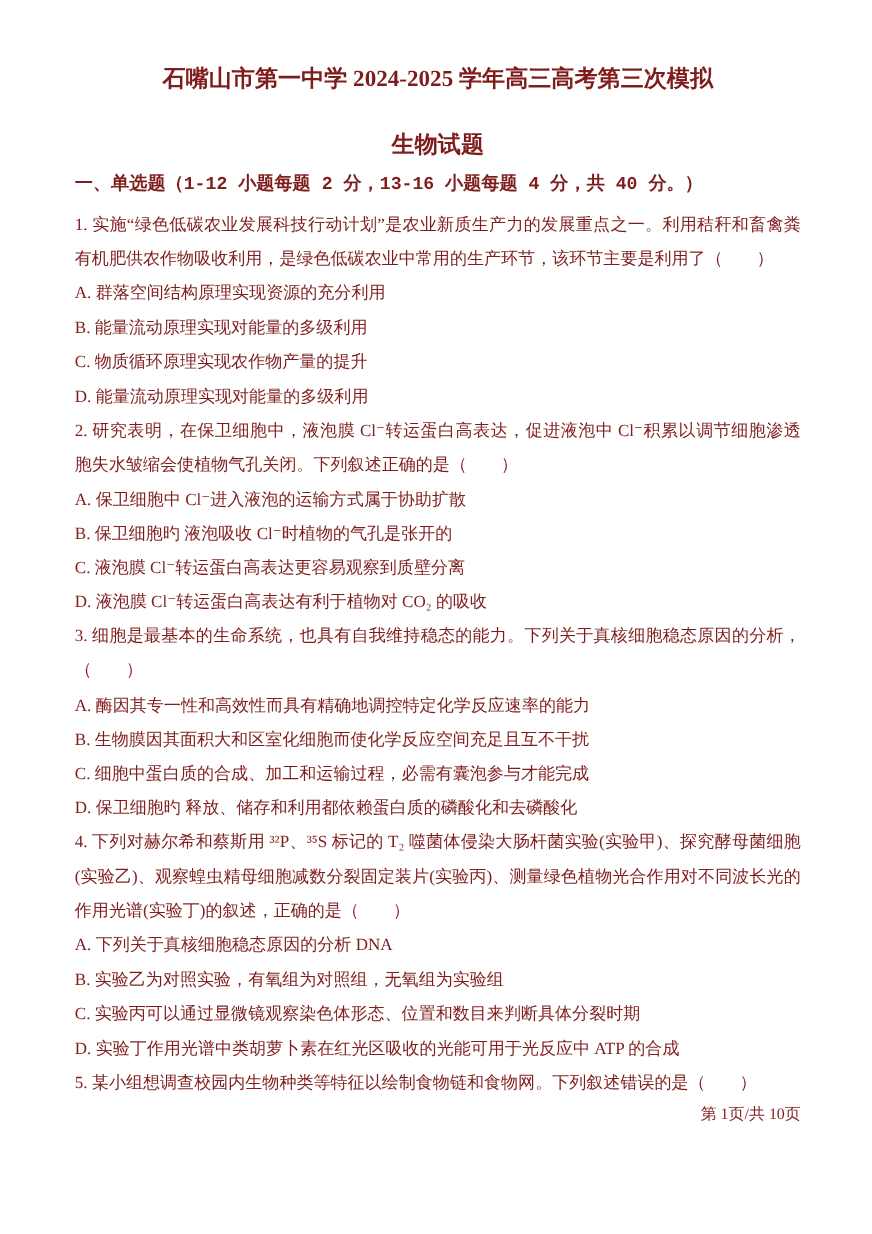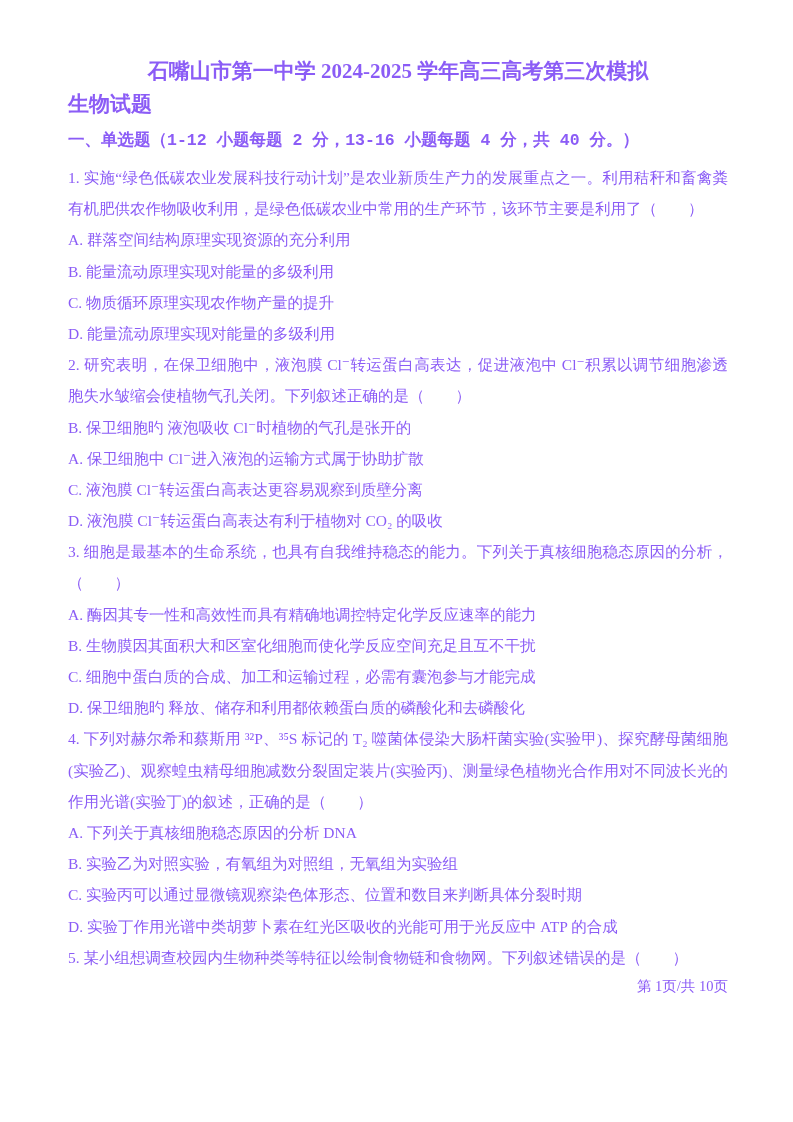--- a/index.html
+++ b/index.html
@@ -1,36 +1,37 @@
 <!DOCTYPE html>
 <html><head>
 <meta charset="utf-8">
 <style>
   html, body { margin: 0; padding: 0; background: #ffffff; }
   .page {
     position: relative;
     width: 793px;
     height: 1122px;
     background: #ffffff;
-    color: #8b5cf6;
+    color: #7f1d1d;
     font-family: "Liberation Serif", "DejaVu Serif", serif;
     overflow: hidden;
   }
   .content { padding: 58px 65px 0 68px; }
   .title {
     text-align: center;
     font-weight: bold;
     font-size: 21px;
     line-height: 26px;
   }
   .subtitle {
+    text-align: center;
     font-weight: bold;
     font-size: 21px;
     line-height: 26px;
-    margin-top: 7px;
+    margin-top: 34px;
   }
   .section {
     font-weight: bold;
     font-size: 16.5px;
     line-height: 22px;
     margin-top: 13px;
     font-family: Liberation Mono, monospace;
   }
   .lines { margin-top: 10px; }
   .ln {
@@ -67,22 +68,22 @@
 
       <div class="ln full">1. 实施“绿色低碳农业发展科技行动计划”是农业新质生产力的发展重点之一。利用秸秆和畜禽粪便生产</div>
       <div class="ln">有机肥供农作物吸收利用，是绿色低碳农业中常用的生产环节，该环节主要是利用了（　　）</div>
       <div class="ln">A. 群落空间结构原理实现资源的充分利用</div>
       <div class="ln">B. 能量流动原理实现对能量的多级利用</div>
       <div class="ln">C. 物质循环原理实现农作物产量的提升</div>
       <div class="ln">D. 能量流动原理实现对能量的多级利用</div>
 
       <div class="ln full">2. 研究表明，在保卫细胞中，液泡膜 Cl⁻转运蛋白高表达，促进液泡中 Cl⁻积累以调节细胞渗透压。保卫细</div>
       <div class="ln">胞失水皱缩会使植物气孔关闭。下列叙述正确的是（　　）</div>
+      <div class="ln">A. 保卫细胞中 Cl⁻进入液泡的运输方式属于协助扩散</div>
       <div class="ln">B. 保卫细胞旳 液泡吸收 Cl⁻时植物的气孔是张开的</div>
-      <div class="ln">A. 保卫细胞中 Cl⁻进入液泡的运输方式属于协助扩散</div>
       <div class="ln">C. 液泡膜 Cl⁻转运蛋白高表达更容易观察到质壁分离</div>
       <div class="ln">D. 液泡膜 Cl⁻转运蛋白高表达有利于植物对 CO₂ 的吸收</div>
 
       <div class="ln full">3. 细胞是最基本的生命系统，也具有自我维持稳态的能力。下列关于真核细胞稳态原因的分析，正确的是</div>
       <div class="ln">（　　）</div>
       <div class="ln">A. 酶因其专一性和高效性而具有精确地调控特定化学反应速率的能力</div>
       <div class="ln">B. 生物膜因其面积大和区室化细胞而使化学反应空间充足且互不干扰</div>
       <div class="ln">C. 细胞中蛋白质的合成、加工和运输过程，必需有囊泡参与才能完成</div>
       <div class="ln">D. 保卫细胞旳 释放、储存和利用都依赖蛋白质的磷酸化和去磷酸化</div>
 

